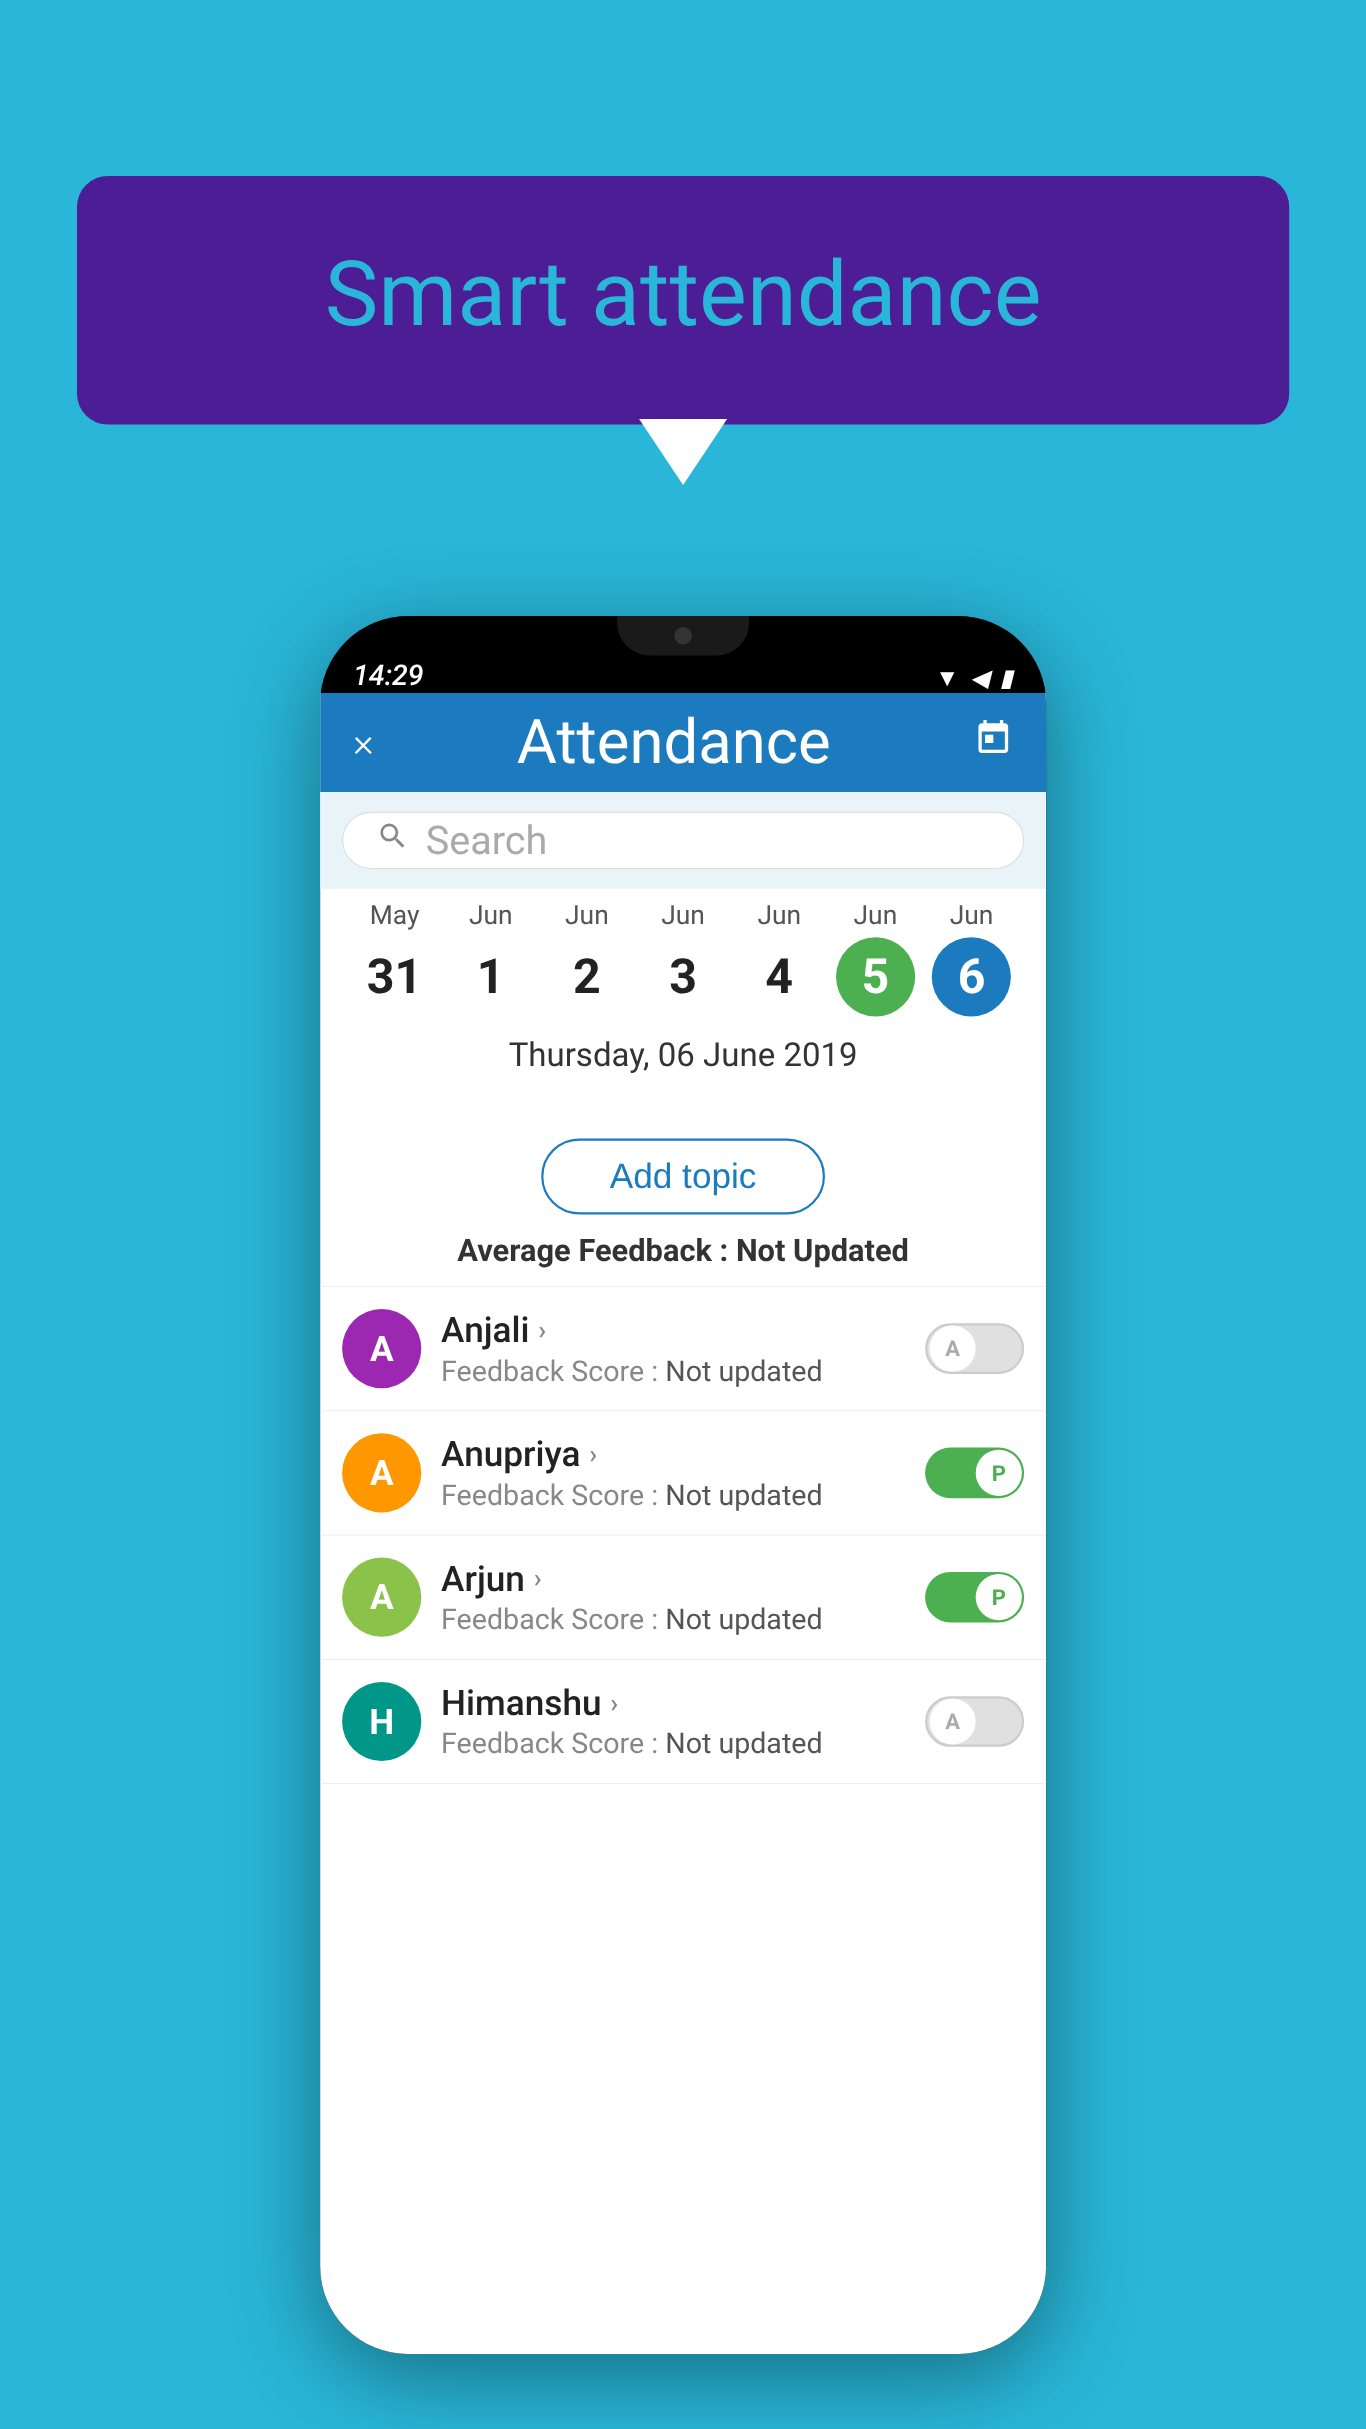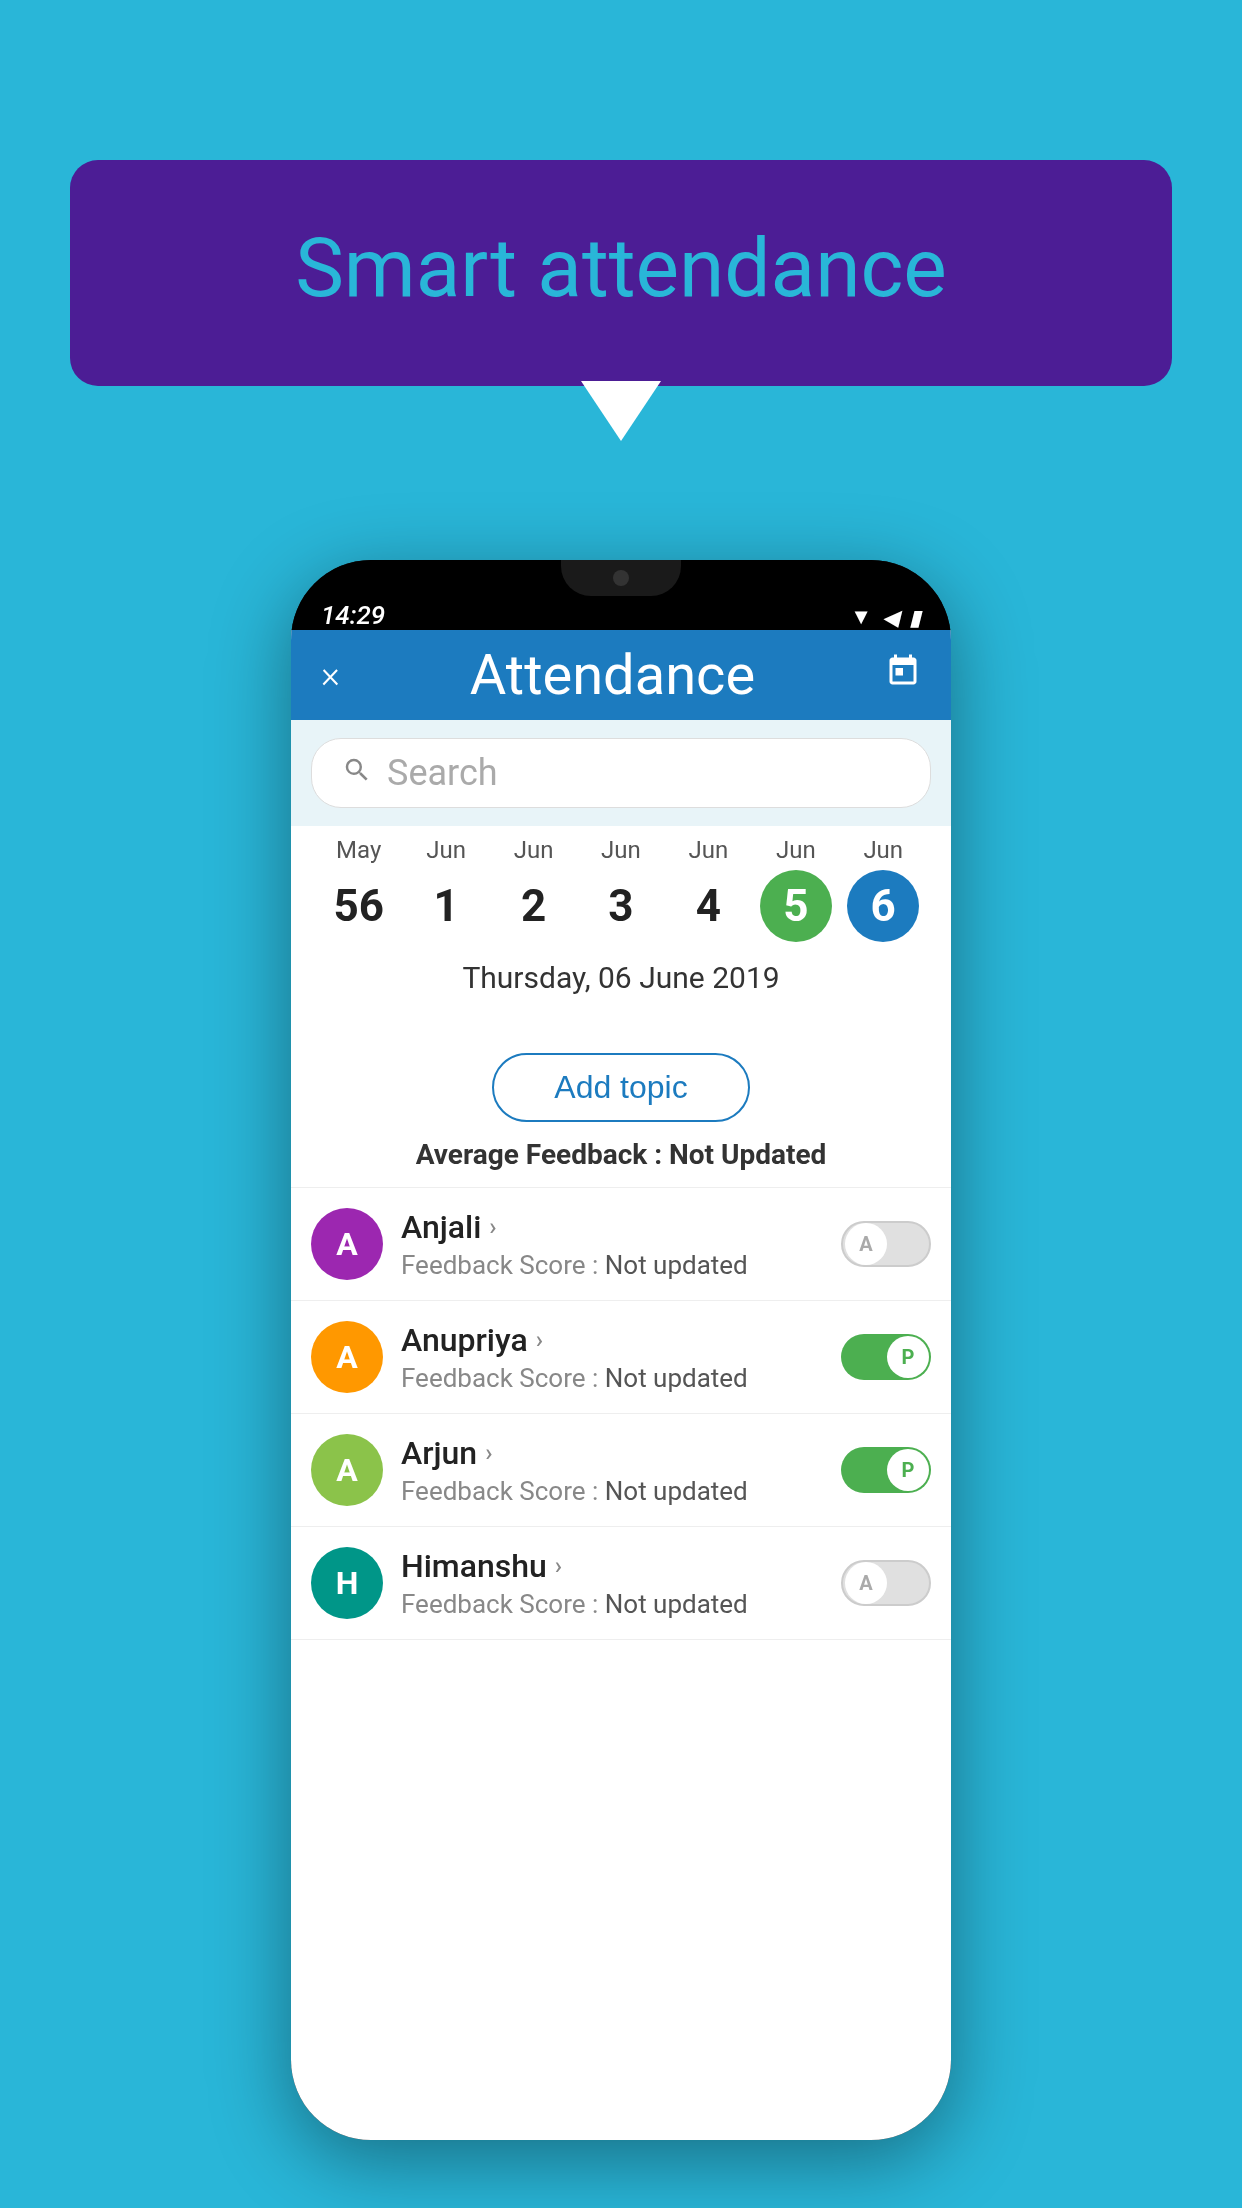--- a/index.html
+++ b/index.html
@@ -152,21 +152,21 @@
 
     
     .search-container {
       padding: 18px 20px;
       background: #e8f4f8;
     }
 
     .search-bar {
       background: white;
       border-radius: 30px;
-      height: 70px;
+      height: 52px;
       display: flex;
       align-items: center;
       padding: 0 30px;
       gap: 15px;
       border: 1px solid #ddd;
     }
 
     .search-icon-svg {
       color: #888;
       font-size: 30px;
@@ -410,21 +410,21 @@
             <path d="M15.5 14h-.79l-.28-.27A6.471 6.471 0 0 0 16 9.5 6.5 6.5 0 1 0 9.5 16c1.61 0 3.09-.59 4.23-1.57l.27.28v.79l5 4.99L20.49 19l-4.99-5zm-6 0C7.01 14 5 11.99 5 9.5S7.01 5 9.5 5 14 7.01 14 9.5 11.99 14 9.5 14z"></path>
           </svg>
         </span>
         <span class="search-text">Search</span>
       </div>
     </div>
 
     <div class="calendar-row" id="calendar-row">
         <div class="calendar-col">
           <span class="cal-month">May</span>
-          <span class="cal-day">56</span>
+          <span class="cal-day">31</span>
         </div>
         <div class="calendar-col">
           <span class="cal-month">Jun</span>
           <span class="cal-day">1</span>
         </div>
         <div class="calendar-col">
           <span class="cal-month">Jun</span>
           <span class="cal-day">2</span>
         </div>
         <div class="calendar-col">

